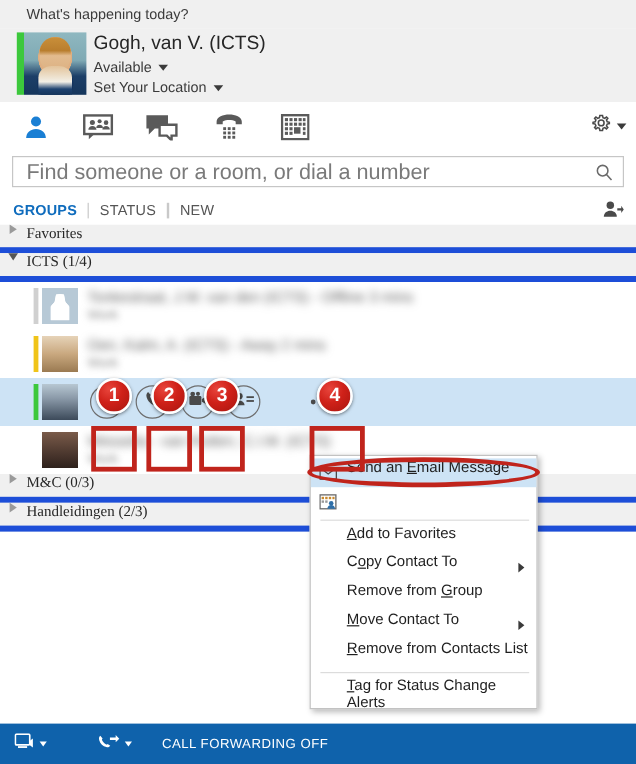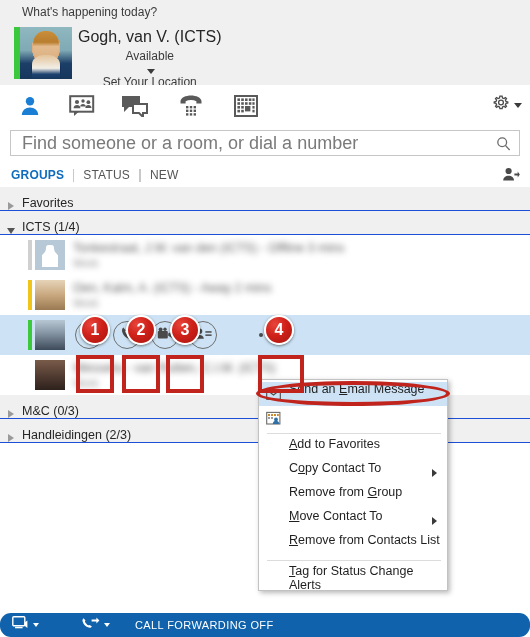--- a/index.html
+++ b/index.html
@@ -50,21 +50,21 @@
   }
   .avatar-img::after{
     content:""; position:absolute; left:12px; top:28px; width:28px; height:24px;
     background: linear-gradient(180deg,#e3c39a 0%, #f2efe6 55%, #1d4270 80%, #16365c 100%);
     border-radius: 40% 40% 0 0;
   }
   .me-info { position: absolute; left: 78px; top: 2px; }
   .me-name { font-size: 16px; color: #262626; line-height: 22px; text-align: center; }
   .me-status-row, .me-loc-row {
     font-size: 12px; color: #3b3b3b; line-height: 17px;
-    display: flex; align-items: center; gap: 4px; cursor: pointer; flex-direction: column;
+    display: flex; align-items: center; gap: 4px; cursor: pointer;
   }
   .caret-dn {
     width: 0; height: 0; border-left: 4px solid transparent;
     border-right: 4px solid transparent; border-top: 5px solid #3b3b3b;
     display: inline-block; margin-left: 2px;
   }
 
   
   .toolbar {
     position: absolute; left: 0; top: 85px; width: 530px; height: 41px;
@@ -109,22 +109,22 @@
   .tab-sep { width: 1px; height: 13px; background: #c9c9c9; }
   .addcontact-icon { position: absolute; right: 10px; top: 3px; cursor: pointer; }
 
   
   .list {
     position: absolute; left: 0; top: 187px; width: 530px; height: 413px;
     background: #ffffff; overflow: hidden;
   }
   .grp-row {
     position: relative; height: 24px; background: #f0f0f0;
-    border-bottom: 1px solid #1d4ed8;
-    display: flex; align-items: flex-end; cursor: pointer;
+    border-bottom: 5px solid #1d4ed8;
+    display: flex; align-items: flex-start; cursor: pointer; font-family: Liberation Serif, serif;
   }
   .grp-arrow {
     width: 22px; display: flex; align-items: center; justify-content: center;
   }
   .tri-right {
     width: 0; height: 0; border-top: 4.5px solid transparent;
     border-bottom: 4.5px solid transparent; border-left: 6px solid #9a9a9a;
   }
   .tri-down {
     width: 0; height: 0; border-left: 4.5px solid transparent;
@@ -214,24 +214,23 @@
   .ctx-sep { height: 1px; background: #dcdcdc; margin: 3px 6px 3px 8px; }
   .submenu-arrow {
     position: absolute; right: 10px; top: 8px;
     width: 0; height: 0; border-top: 4px solid transparent;
     border-bottom: 4px solid transparent; border-left: 5px solid #3a3a3a;
   }
   .u { text-decoration: underline; }
 
   
   .statusbar {
-    position: absolute; left: 0; bottom: 0; width: 530px; height: 24px;
+    position: absolute; left: 0; bottom: 0; width: 530px; height: 34px;
     background: #0f62ab; display: flex; align-items: center; gap: 17px;
     padding-left: 12px;
-    border-radius: 11px;
   }
   .sb-caret {
     width: 0; height: 0; border-left: 3.5px solid transparent;
     border-right: 3.5px solid transparent; border-top: 4.5px solid #ffffff;
   }
   .sb-text {
     font-size: 11px; color: #ffffff; letter-spacing: .4px; margin-left: 8px;
   }
   .sb-btn { display: flex; align-items: center; gap: 4px; cursor: pointer; }
 </style>

